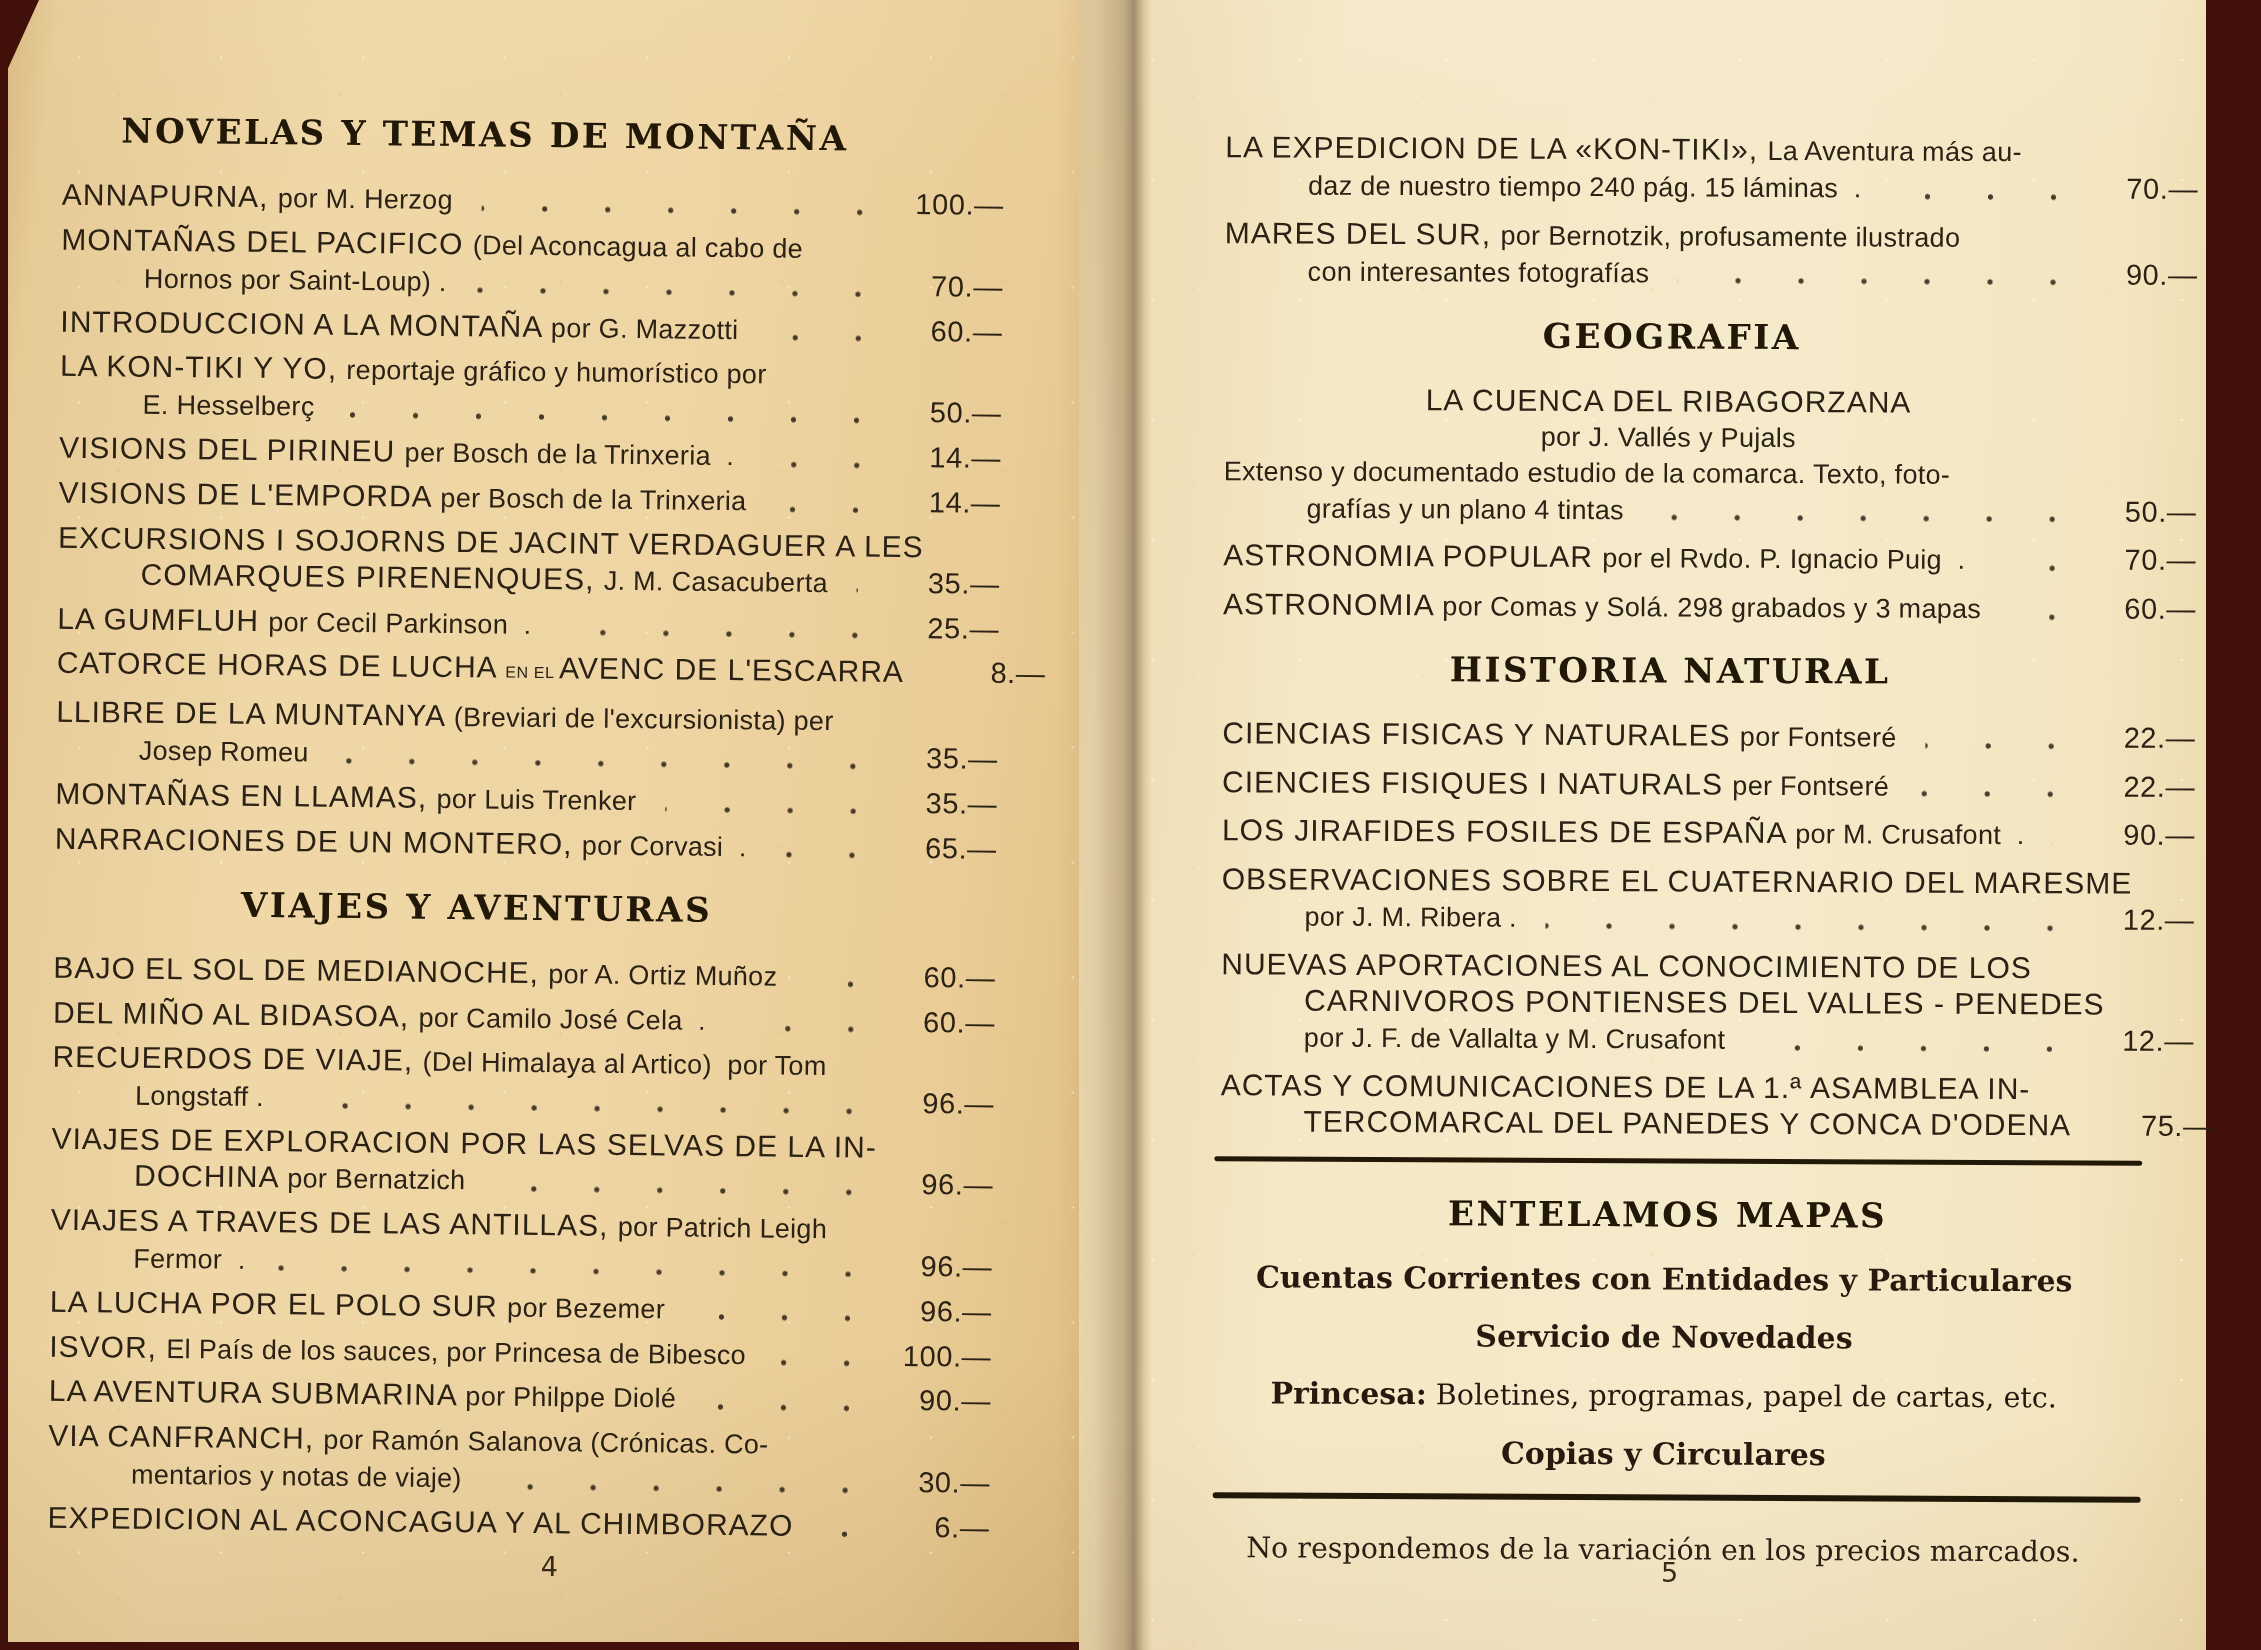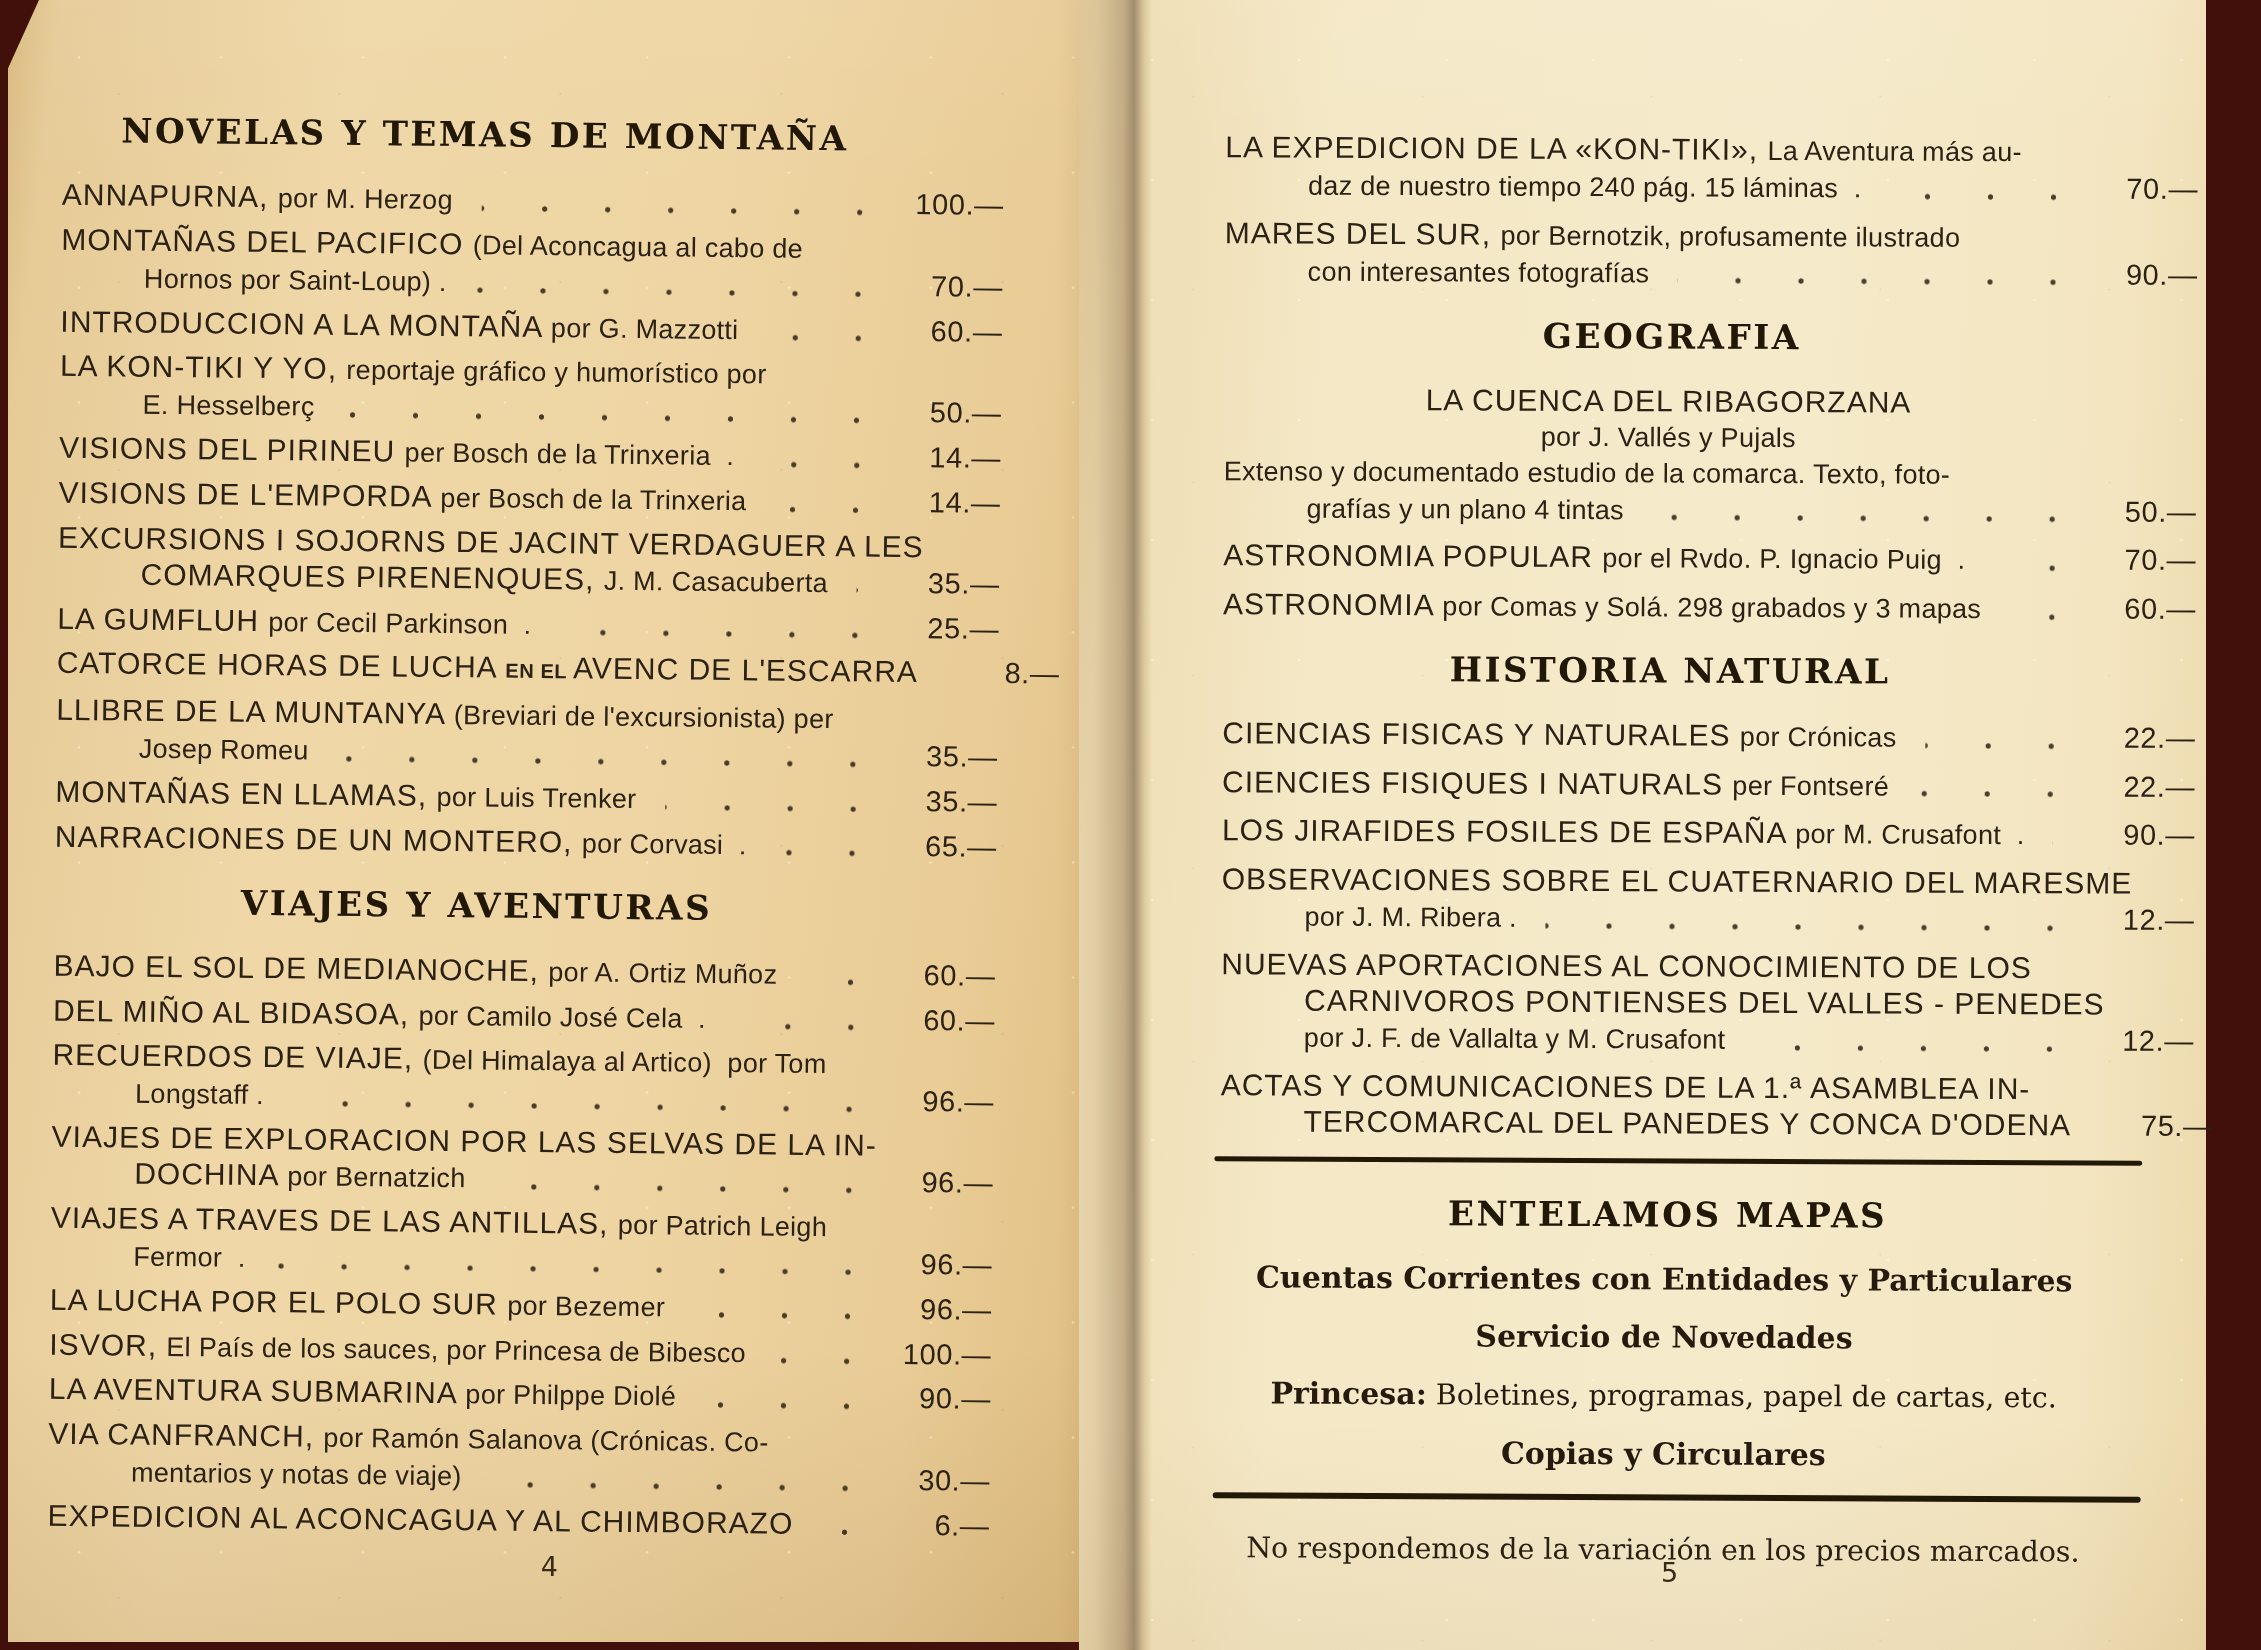--- a/index.html
+++ b/index.html
@@ -53,21 +53,21 @@
     text-shadow:0 0 0.6px rgba(34,24,8,0.35);
   }
   #left-content > .section-header:first-child { margin-top:0; }
   #right-content .section-header { margin-right:78px; }
 
   .book-item { margin-bottom:7.8px; }
   #right-content .book-item { margin-bottom:11.7px; }
   .book-row { display:flex; align-items:baseline; line-height:36px; }
   .book-row.indent { padding-left:83px; }
   .seg-caps      { font-size:30px; letter-spacing:1px; white-space:pre; }
-  .seg-smallcaps { font-size:20px; letter-spacing:0.6px;   white-space:pre;font-weight:bold; }
+  .seg-smallcaps { font-size:16px; letter-spacing:0.6px;   white-space:pre; }
   .seg-text      { font-size:27px; letter-spacing:0.3px; white-space:pre; }
   .leader {
     flex:1 1 26px; min-width:0; height:7.8px; align-self:flex-end; margin:0 17px 6.5px 28.5px;
     background-image:radial-gradient(circle, rgba(43,33,20,0.85) 2.2px, rgba(43,33,20,0) 3px);
     background-size:63px 7.8px; background-repeat:repeat-x; background-position:right center;
   }
   .price { font-size:29px; letter-spacing:0.6px; min-width:96px; text-align:right; white-space:nowrap; }
 
   .center-line { text-align:center; line-height:36px; margin-right:84px; }
   .center-line.seg-caps { font-size:30px; }
@@ -349,21 +349,21 @@
           <span class="seg-caps">ASTRONOMIA </span>
           <span class="seg-text">por Comas y Solá. 298 grabados y 3 mapas</span>
           <span class="leader"></span>
           <span class="price">60.—</span>
         </div>
       </div>
       <div class="section-header">HISTORIA NATURAL</div>
       <div class="book-item">
         <div class="book-row">
           <span class="seg-caps">CIENCIAS FISICAS Y NATURALES </span>
-          <span class="seg-text">por Crónicas</span>
+          <span class="seg-text">por Fontseré</span>
           <span class="leader"></span>
           <span class="price">22.—</span>
         </div>
       </div>
       <div class="book-item">
         <div class="book-row">
           <span class="seg-caps">CIENCIES FISIQUES I NATURALS </span>
           <span class="seg-text">per Fontseré</span>
           <span class="leader"></span>
           <span class="price">22.—</span>

